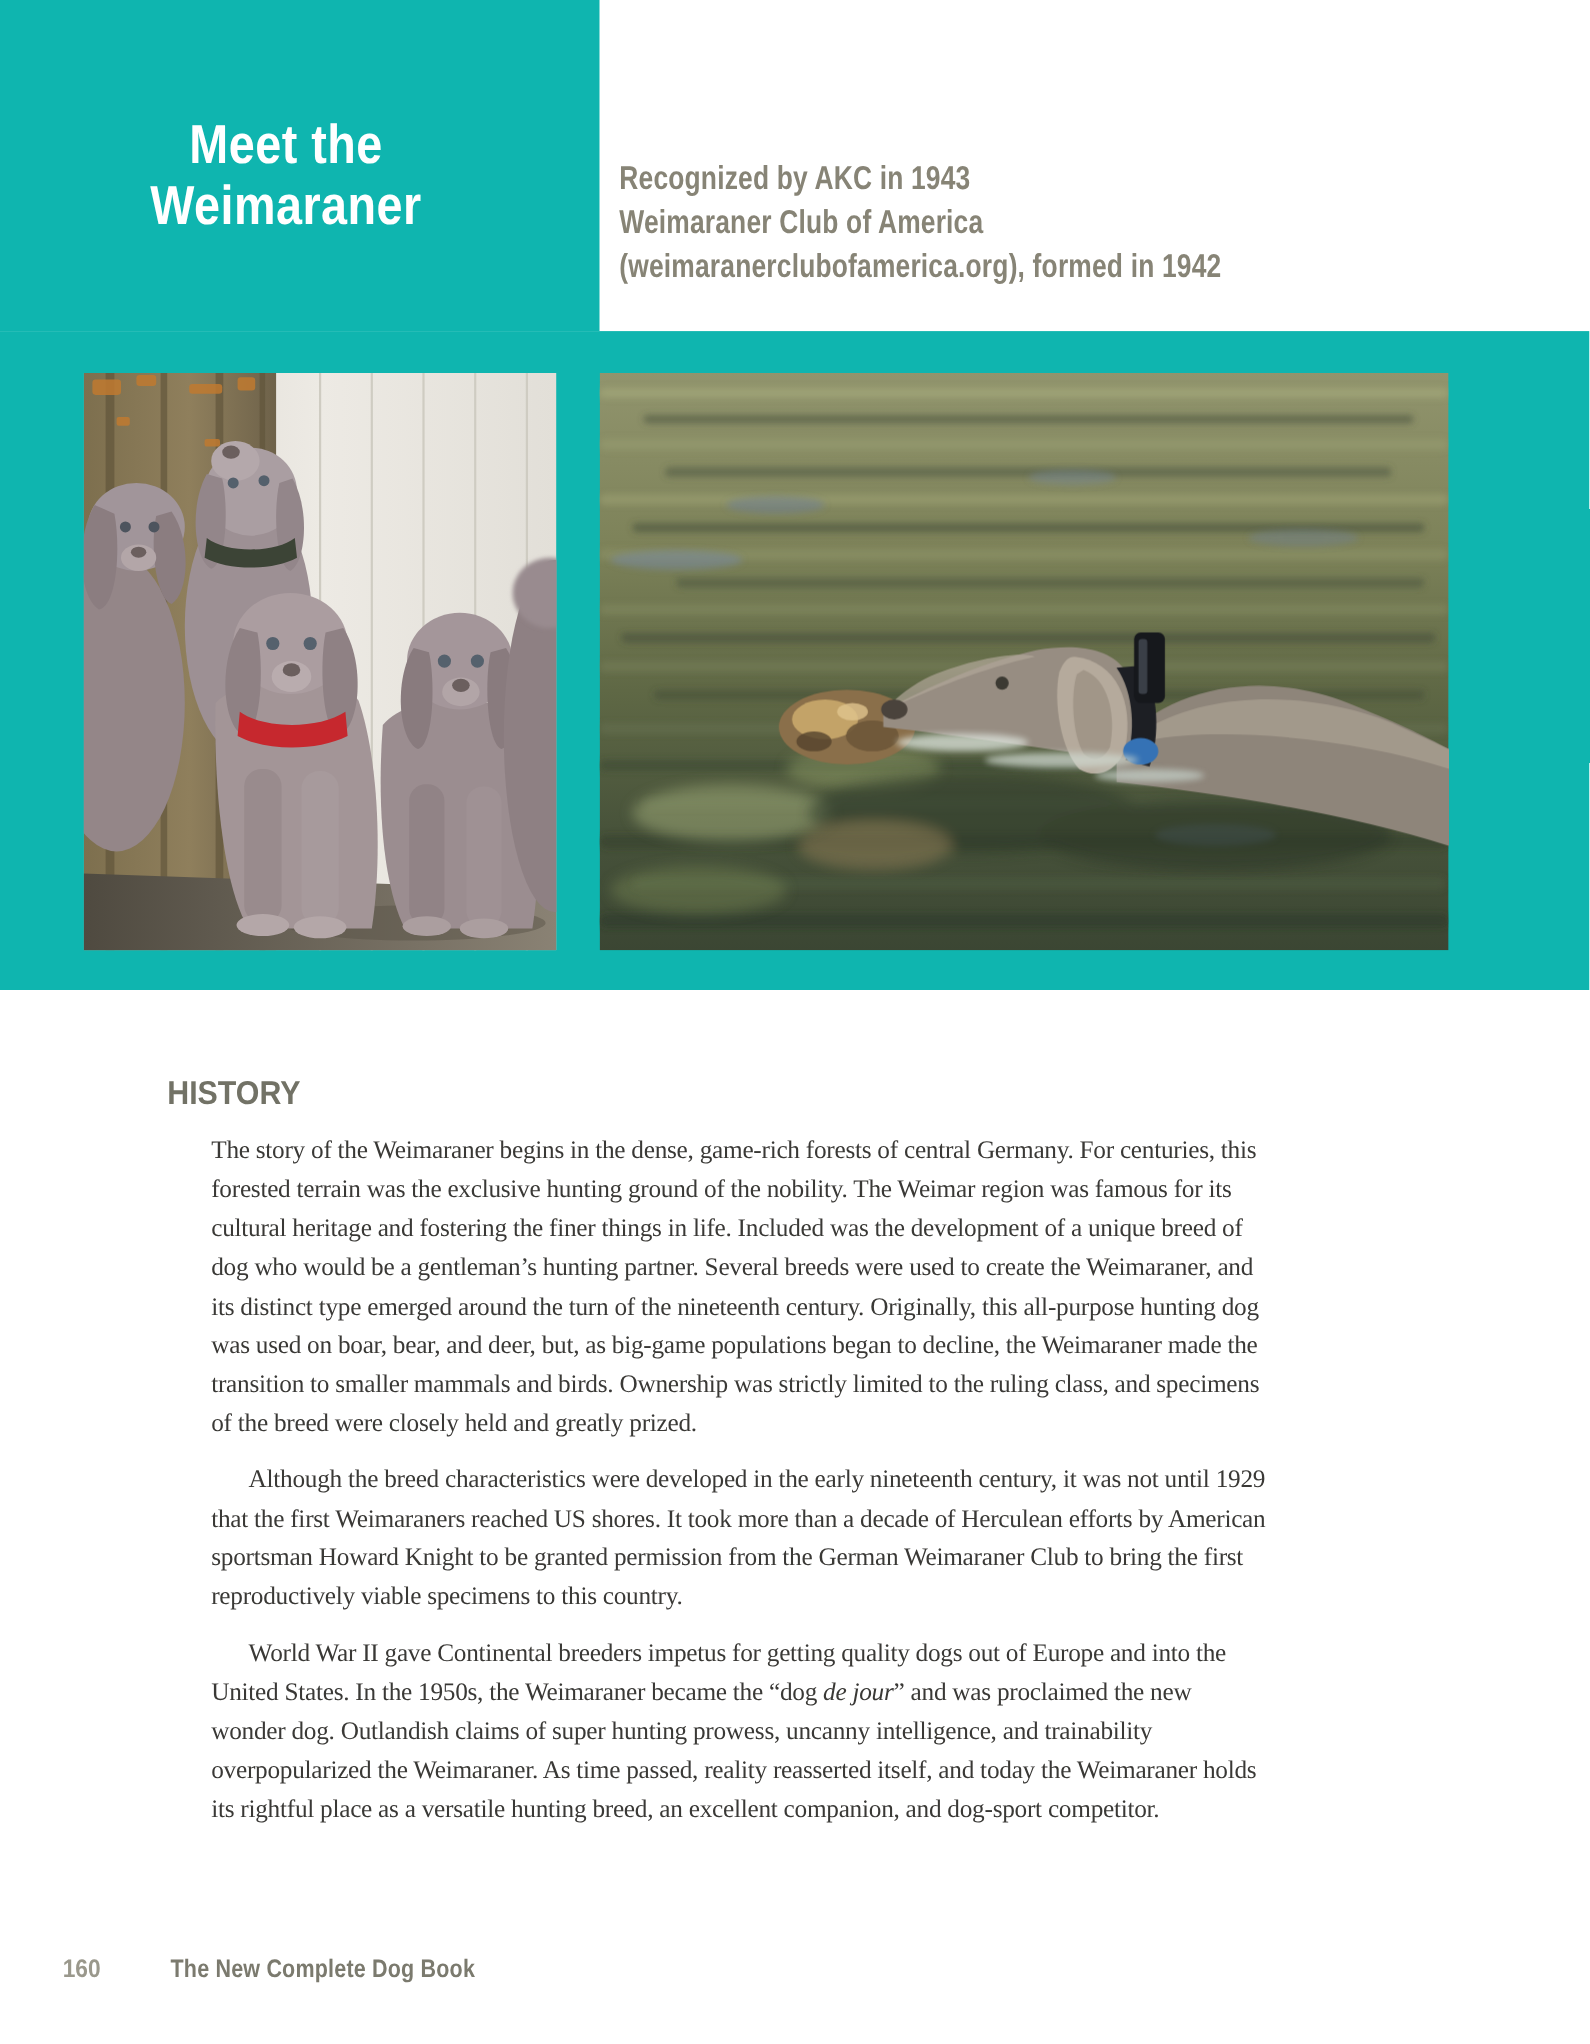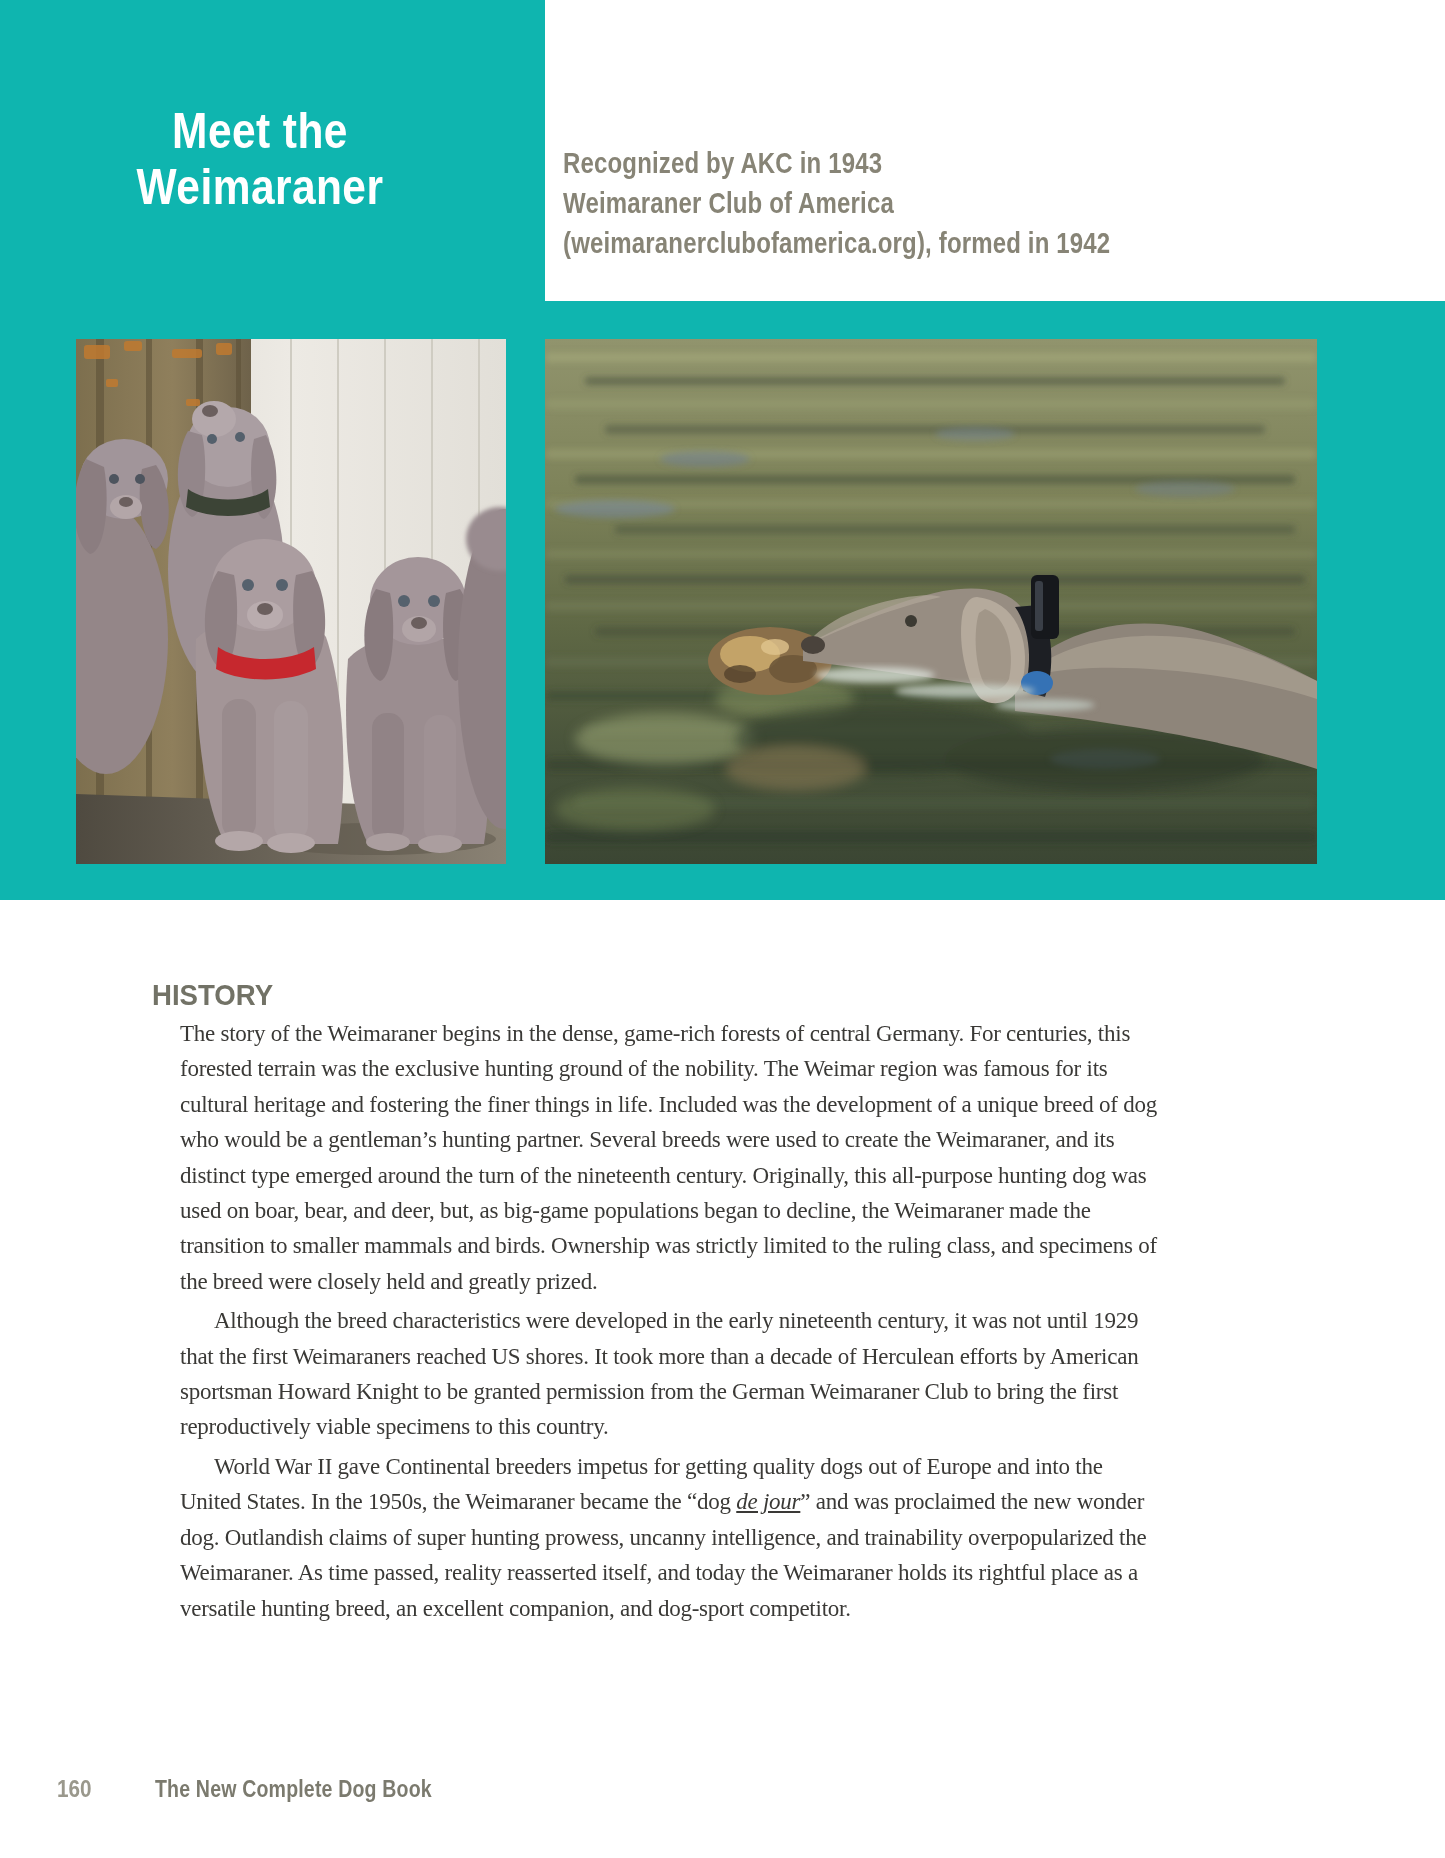--- a/index.html
+++ b/index.html
@@ -44,23 +44,23 @@
     font-size:30px;line-height:30px;
     transform:scaleX(0.92);transform-origin:0 0;
   }
   .history-body{
     position:absolute;left:176px;top:1012px;width:995px;
     font-family:"Liberation Serif",serif;
     color:var(--body-text,#3a3936);
     font-size:23px;line-height:35.4px;letter-spacing:-0.25px;
     text-align:left;
   }
-  .history-body p{margin:4px;text-indent:34px;}
+  .history-body p{margin:16px;text-indent:34px;}
   .history-body p:first-child{text-indent:0;}
-  .history-body .em{font-style:italic;text-decoration:underline;}
+  .history-body .em{font-style:italic;}
 
   .footer-pagenum{
     position:absolute;left:57px;top:1776px;
     color:var(--page-number,#9a988c);font-weight:700;font-size:23px;
     transform:scaleX(0.9);transform-origin:0 0;
   }
   .footer-title{
     position:absolute;left:155px;top:1776px;
     color:var(--footer-title,#7b7a6e);font-weight:700;font-size:23px;
     transform:scaleX(0.85);transform-origin:0 0;letter-spacing:0.2px;

